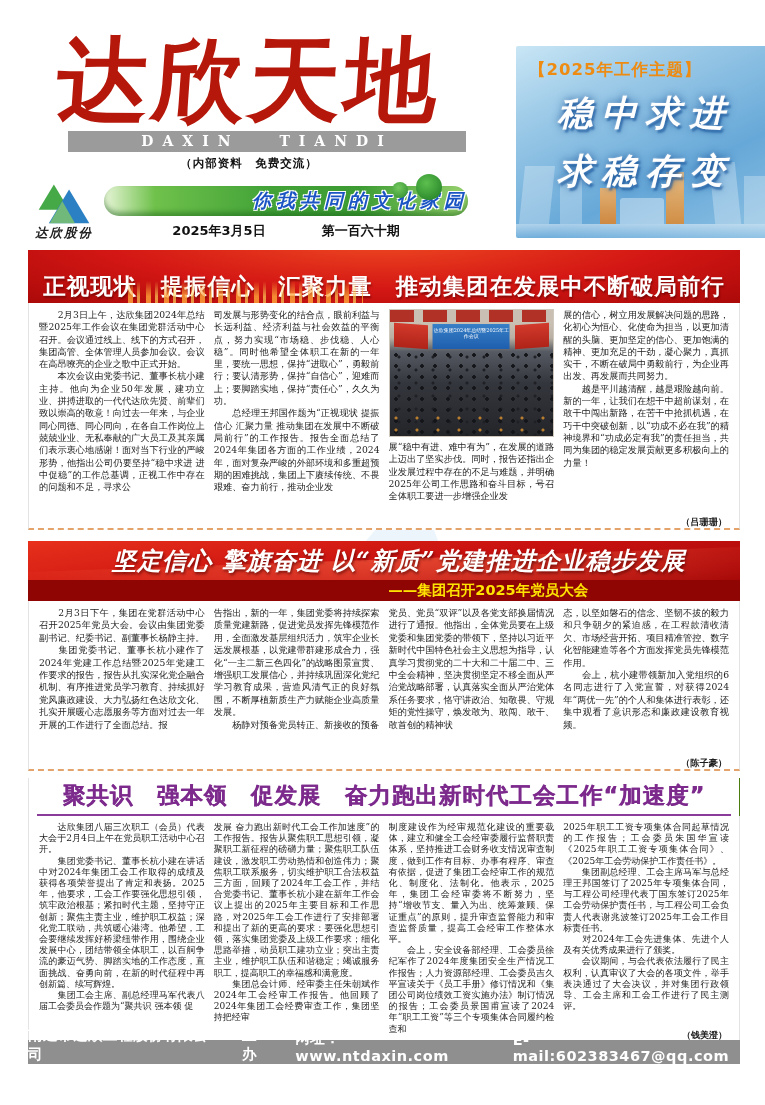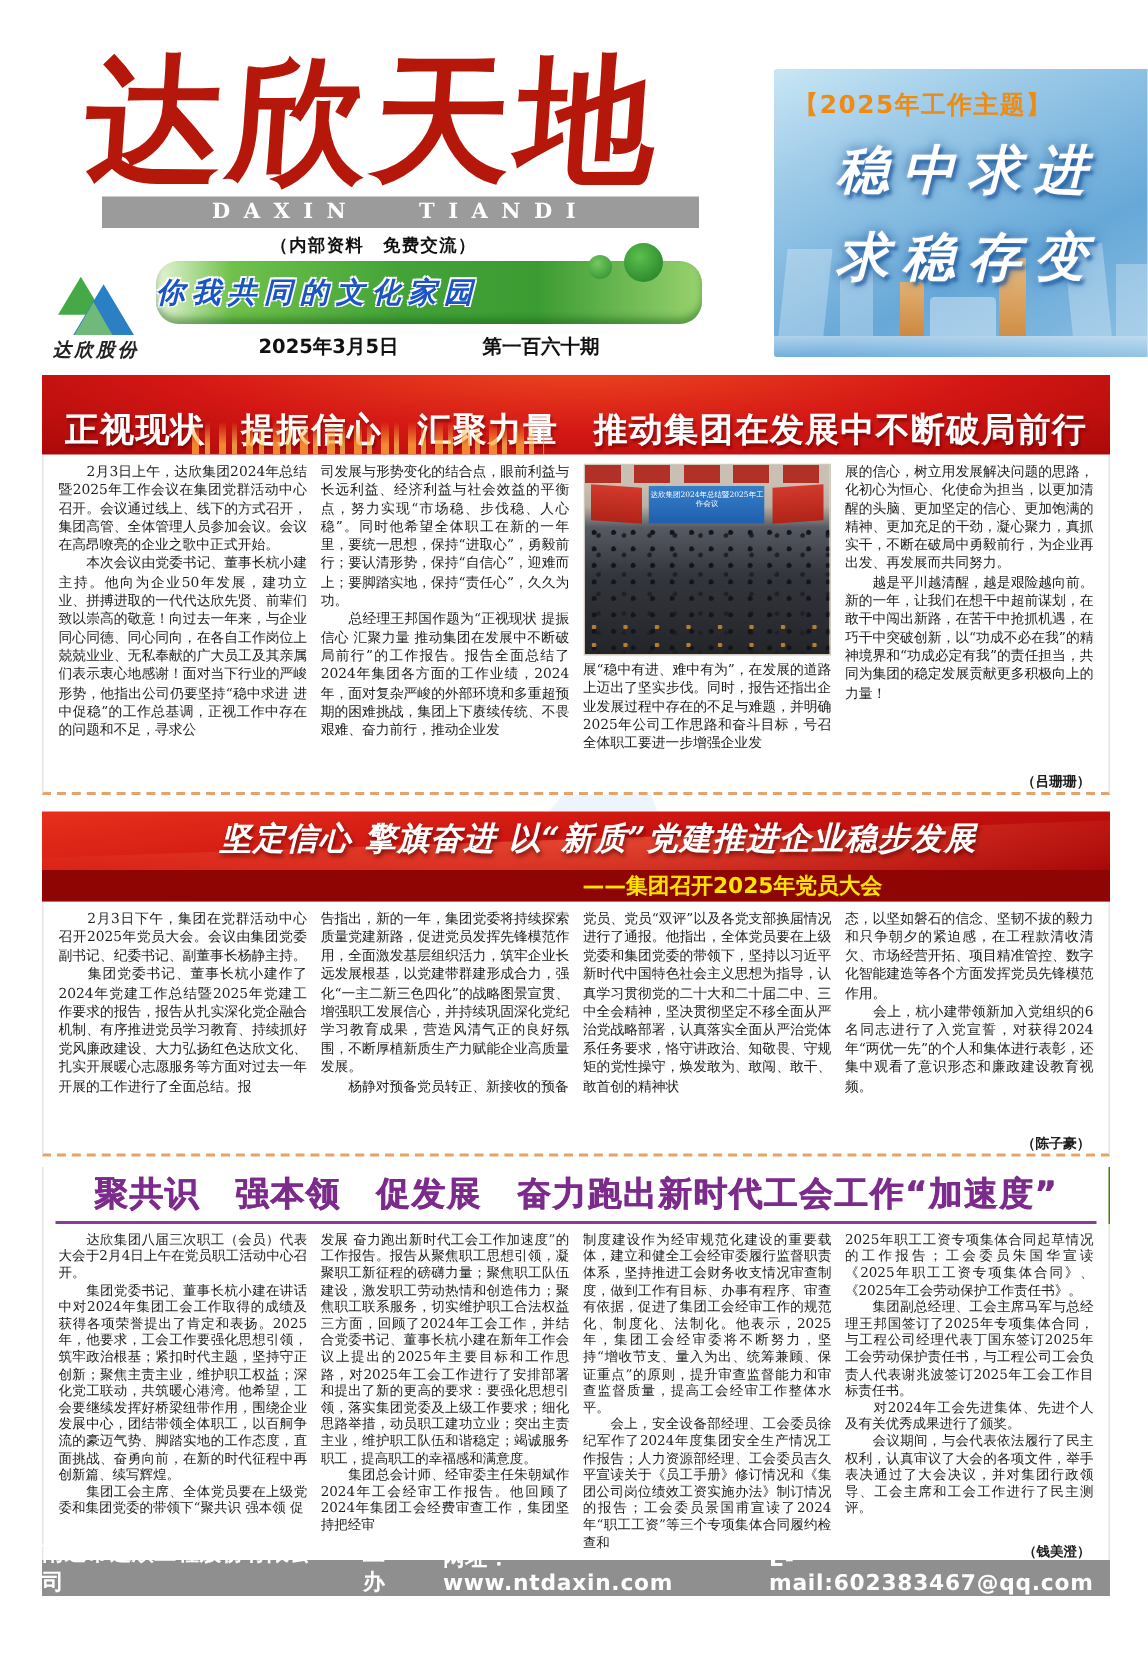--- a/index.html
+++ b/index.html
@@ -20,23 +20,23 @@
   .m-title{font-family:"DejaVu Serif","Liberation Serif",serif;font-weight:bold;
     color:#b5180a;font-size:92px;line-height:1.05;text-align:center;letter-spacing:4px;
     transform:skewX(-4deg);}
   .m-bar{margin:2px 4px 0 40px;background:#9b9b9b;color:#fff;text-align:center;
     font-family:"DejaVu Serif","Liberation Serif",serif;font-weight:bold;font-size:14px;
     letter-spacing:9px;word-spacing:26px;padding:2px 0 3px 0;}
   .m-note{text-align:center;font-size:11.5px;font-weight:bold;color:#111;margin-top:4px;letter-spacing:1px;}
   .m-logo{position:absolute;left:0;bottom:0;width:72px;text-align:center;}
   .m-logo svg{width:54px;height:44px;display:block;margin:0 auto;}
   .m-logo-text{font-size:12.5px;font-weight:bold;font-style:italic;color:#222;letter-spacing:2px;}
-  .m-slogan{position:absolute;left:76px;right:2px;bottom:26px;height:42px;border-radius:15px;
+  .m-slogan{position:absolute;left:76px;right:2px;bottom:26px;height:30px;border-radius:15px;
     background:linear-gradient(90deg,#e8f5d8 0%,#6fc14b 14%,#43a338 45%,#3c9c33 70%,#98d26e 100%);
-    display:flex;align-items:center;justify-content:flex-start;
+    display:flex;align-items:center;justify-content:flex-end;
     box-shadow:inset 0 -4px 5px rgba(20,90,20,.45);}
   .m-slogan-text{color:#1b55c4;font-weight:bold;font-style:italic;font-size:19px;
     letter-spacing:5px;text-shadow:1px 1px 0 #fff,-1px -1px 0 #fff,1px -1px 0 #fff,-1px 1px 0 #fff;}
   .m-tree{position:absolute;right:26px;top:-12px;width:26px;height:26px;border-radius:50%;
     background:radial-gradient(circle at 40% 35%,#5cbf4e,#1e7a22);}
   .m-tree2{position:absolute;right:60px;top:-4px;width:16px;height:16px;border-radius:50%;
     background:radial-gradient(circle at 40% 35%,#74c95e,#2b8a2d);}
   .m-dateline{position:absolute;left:76px;right:2px;bottom:2px;display:flex;
     justify-content:center;gap:56px;font-size:13px;font-weight:bold;color:#111;}
 
@@ -108,21 +108,21 @@
     background-size:21px 12px;}
 
   
   .a2{top:541px;}
   .banner2{position:relative;height:60px;overflow:hidden;color:#fff;
     background:linear-gradient(172deg,#e8301c 0%,#ca1210 45%,#9c0606 100%);}
   .banner2:before{content:"";position:absolute;left:-40px;top:18px;width:820px;height:60px;
     background:radial-gradient(ellipse at 50% 0%,rgba(255,120,80,.5),rgba(255,120,80,0) 70%);
     transform:rotate(-2deg);}
   .b2-main{position:relative;text-align:center;font-family:"DejaVu Serif","Liberation Serif",serif;
-    font-size:21px;font-weight:bold;font-style:italic;letter-spacing:1px;padding-top:4px;
+    font-size:24px;font-weight:bold;font-style:italic;letter-spacing:1px;padding-top:4px;
     text-shadow:1px 2px 3px rgba(80,0,0,.7);padding-left:30px;}
   .b2-substrip{position:absolute;bottom:0;left:0;right:0;height:21px;background:#8e0504;
     display:flex;align-items:center;}
   .b2-sub{margin-left:52%;transform:translateX(-50%);color:#ffe300;font-weight:bold;font-size:14.5px;white-space:nowrap;padding-left:180px;}
   .a2 .a-body{height:170px;}
   .a2 .col{font-size:9.2px;line-height:12.4px;}
 
   
   .a3{top:778px;}
   .h3-wrap{padding:2px 0 0 0;border-left:1px solid #e4e4e4;border-right:1px solid #4d7c0f;}
@@ -265,21 +265,21 @@
   <div class="article a3">
     <div class="h3-wrap">
       <div class="h3-main">聚共识　强本领　促发展　奋力跑出新时代工会工作“加速度”</div>
       <div class="h3-rule"></div>
     </div>
     <div class="a-body">
       <div class="col">
         <div>
             <p class="para">　　达欣集团八届三次职工（会员）代表大会于2月4日上午在党员职工活动中心召开。</p>
             <p class="para">　　集团党委书记、董事长杭小建在讲话中对2024年集团工会工作取得的成绩及获得各项荣誉提出了肯定和表扬。2025年，他要求，工会工作要强化思想引领，筑牢政治根基；紧扣时代主题，坚持守正创新；聚焦主责主业，维护职工权益；深化党工联动，共筑暖心港湾。他希望，工会要继续发挥好桥梁纽带作用，围绕企业发展中心，团结带领全体职工，以百舸争流的豪迈气势、脚踏实地的工作态度，直面挑战、奋勇向前，在新的时代征程中再创新篇、续写辉煌。</p>
-            <p class="para">　　集团工会主席、全体党员要在上级党委和集团党委的带领下“聚共识 强本领 促</p>
+            <p class="para">　　集团工会主席、副总经理马军代表八届工会委员会作题为“聚共识 强本领 促</p>
           </div>
       </div>
       <div class="col">
         <div>
             <p class="para">发展 奋力跑出新时代工会工作加速度”的工作报告。报告从聚焦职工思想引领，凝聚职工新征程的磅礴力量；聚焦职工队伍建设，激发职工劳动热情和创造伟力；聚焦职工联系服务，切实维护职工合法权益三方面，回顾了2024年工会工作，并结合党委书记、董事长杭小建在新年工作会议上提出的2025年主要目标和工作思路，对2025年工会工作进行了安排部署和提出了新的更高的要求：要强化思想引领，落实集团党委及上级工作要求；细化思路举措，动员职工建功立业；突出主责主业，维护职工队伍和谐稳定；竭诚服务职工，提高职工的幸福感和满意度。</p>
             <p class="para">　　集团总会计师、经审委主任朱朝斌作2024年工会经审工作报告。他回顾了2024年集团工会经费审查工作，集团坚持把经审</p>
           </div>
       </div>
       <div class="col">
         <div>

